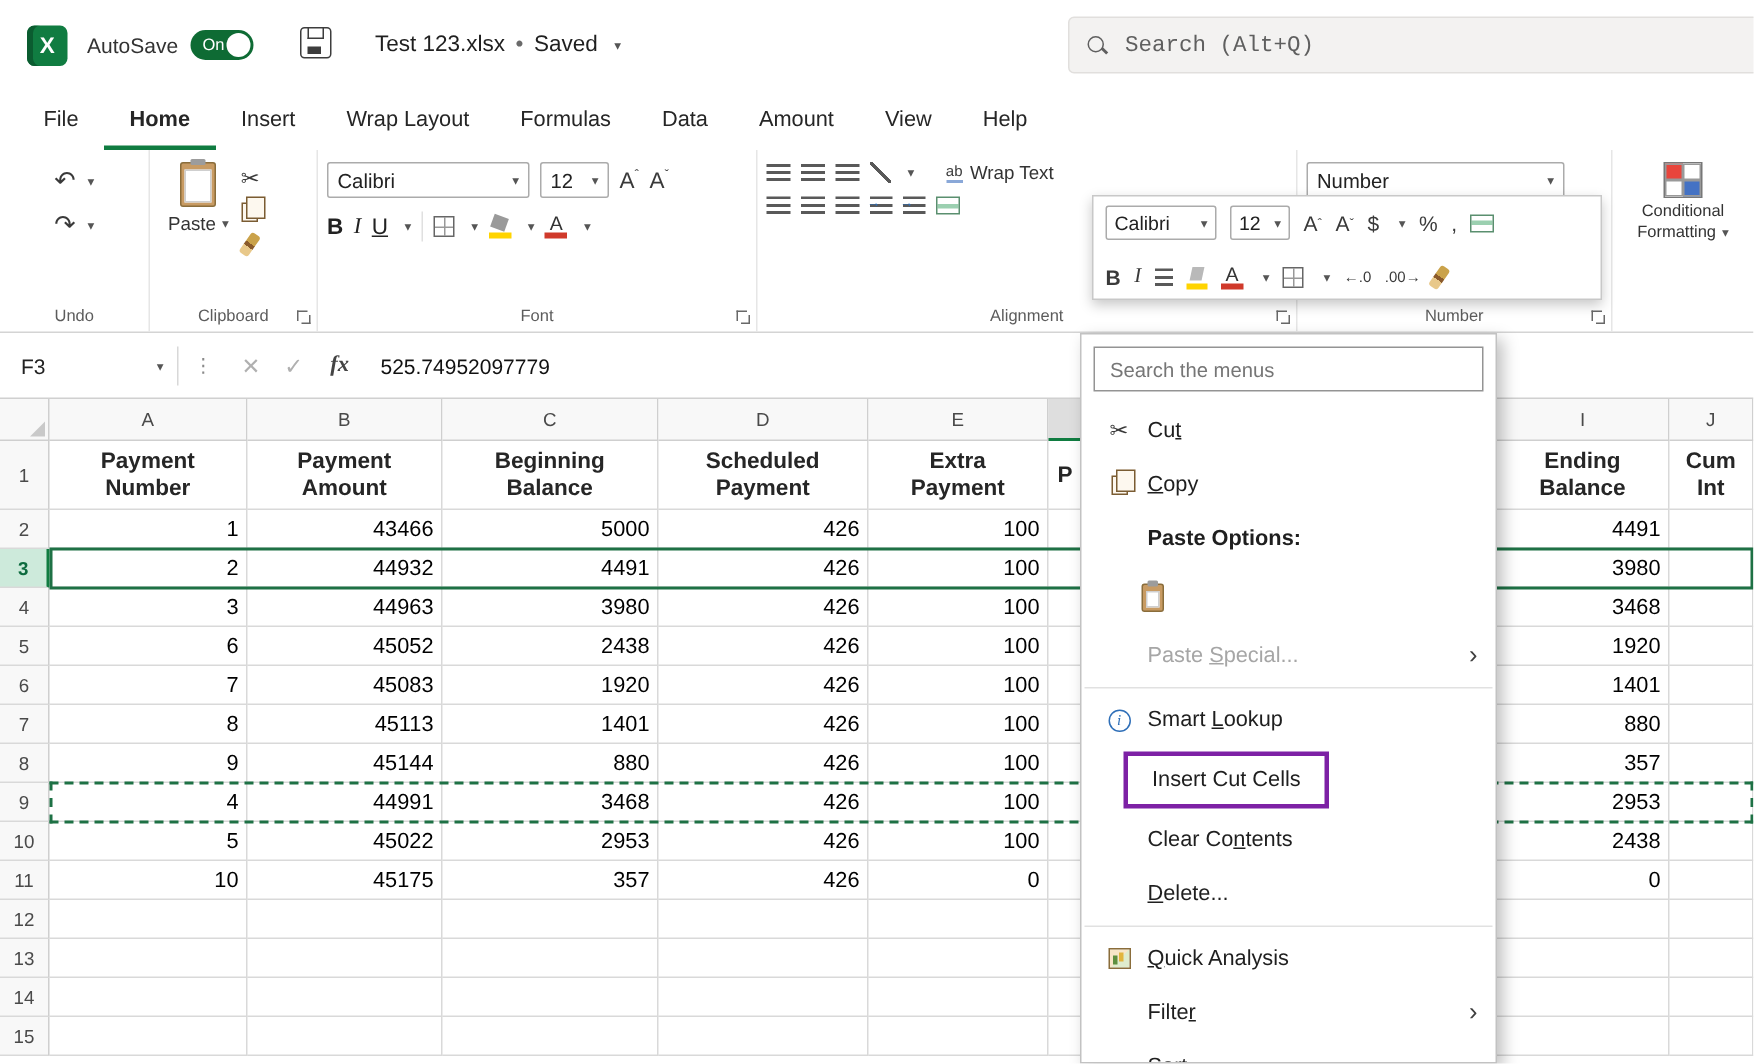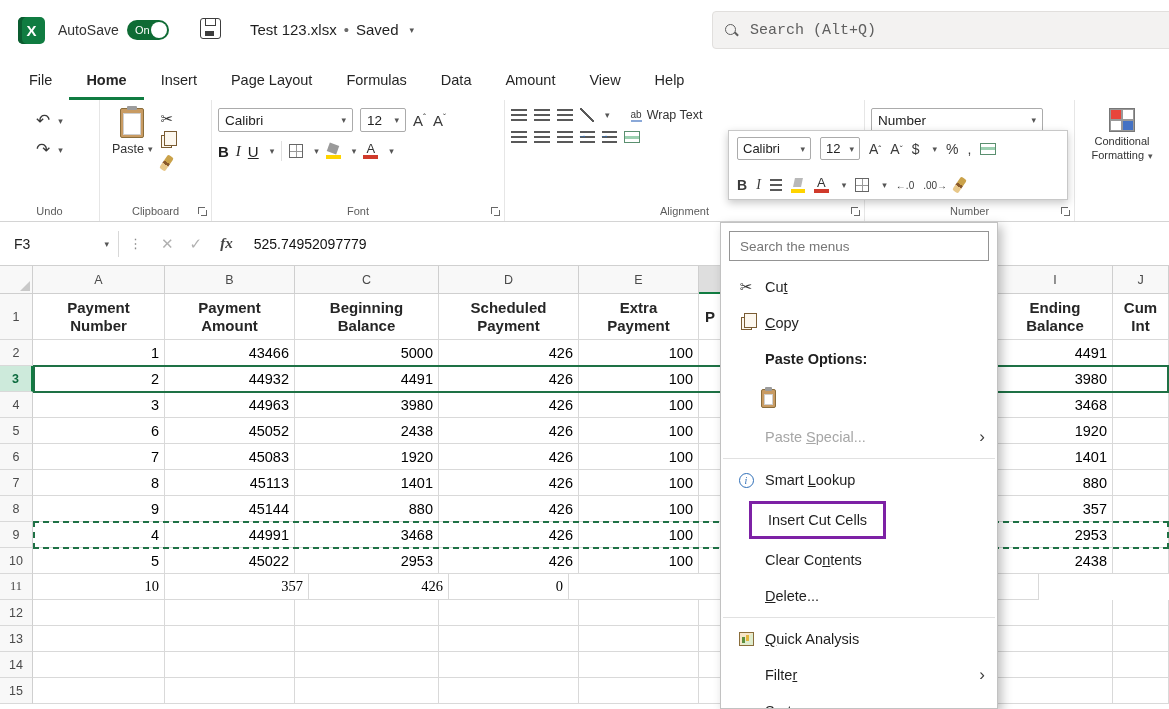--- a/index.html
+++ b/index.html
@@ -181,21 +181,21 @@
     <span class="mag"></span>
     <input type="text" placeholder="Search (Alt+Q)" style="">
   </div>
 </div>
 
 <div class="menubar">
   <div style="display:flex">
       <div class="menu-tab">File</div>
       <div class="menu-tab active">Home</div>
       <div class="menu-tab">Insert</div>
-      <div class="menu-tab">Page Layout</div>
+      <div class="menu-tab">Wrap Layout</div>
       <div class="menu-tab">Formulas</div>
       <div class="menu-tab">Data</div>
       <div class="menu-tab">Amount</div>
       <div class="menu-tab">View</div>
       <div class="menu-tab">Help</div>
     </div>
 </div>
 
 <div class="ribbon">
   <div class="rib-group g-undo">
@@ -448,23 +448,24 @@
         <div class="rowh">10</div>
         <div class="cell" style="width: 132px;">5</div>
         <div class="cell" style="width: 130px;">45022</div>
         <div class="cell" style="width: 144px;">2953</div>
         <div class="cell" style="width: 140px;">426</div>
         <div class="cell" style="width: 120px;">100</div>
         <div class="cell" style="width: 299px;"></div>
         <div class="cell" style="width: 115px;">2438</div>
         <div class="cell" style="width: 56px;"></div>
       </div>
-      <div class="grow" style="height: 26px; font-family: Liberation Serif, serif;">
+      <div class="grow" style="height: 26px;">
         <div class="rowh">11</div>
         <div class="cell" style="width: 132px;">10</div>
+        <div class="cell" style="width: 130px;">45175</div>
         <div class="cell" style="width: 144px;">357</div>
         <div class="cell" style="width: 140px;">426</div>
         <div class="cell" style="width: 120px;">0</div>
         <div class="cell" style="width: 299px;"></div>
         <div class="cell" style="width: 115px;">0</div>
         <div class="cell" style="width: 56px;"></div>
       </div>
       <div class="grow" style="height: 26px;">
         <div class="rowh">12</div>
         <div class="cell" style="width: 132px;"></div>

